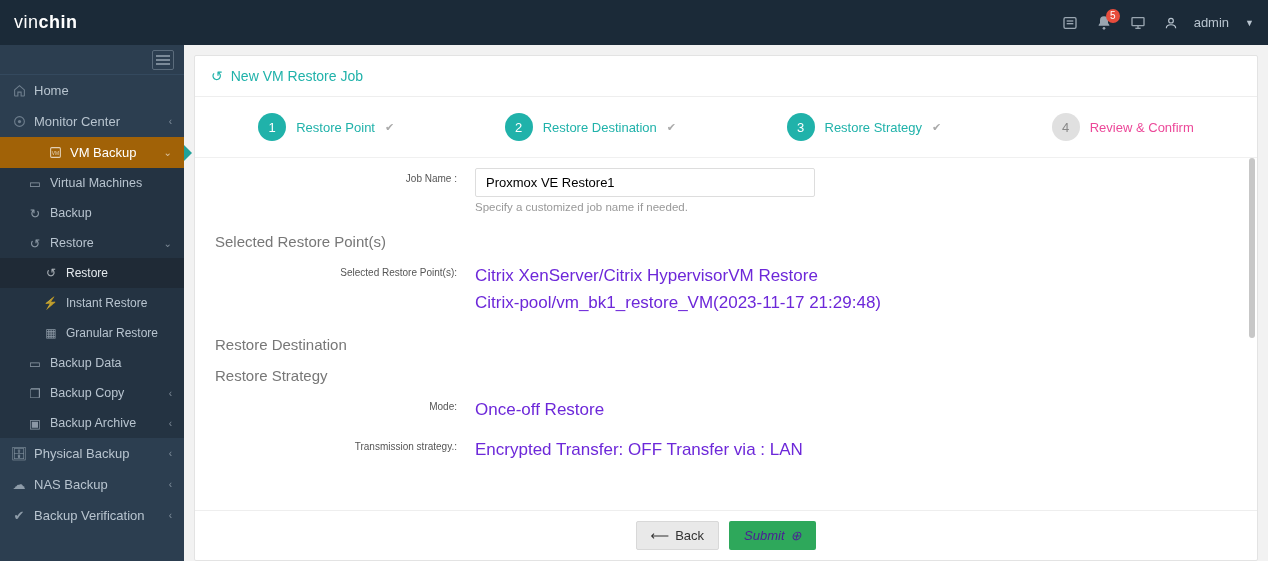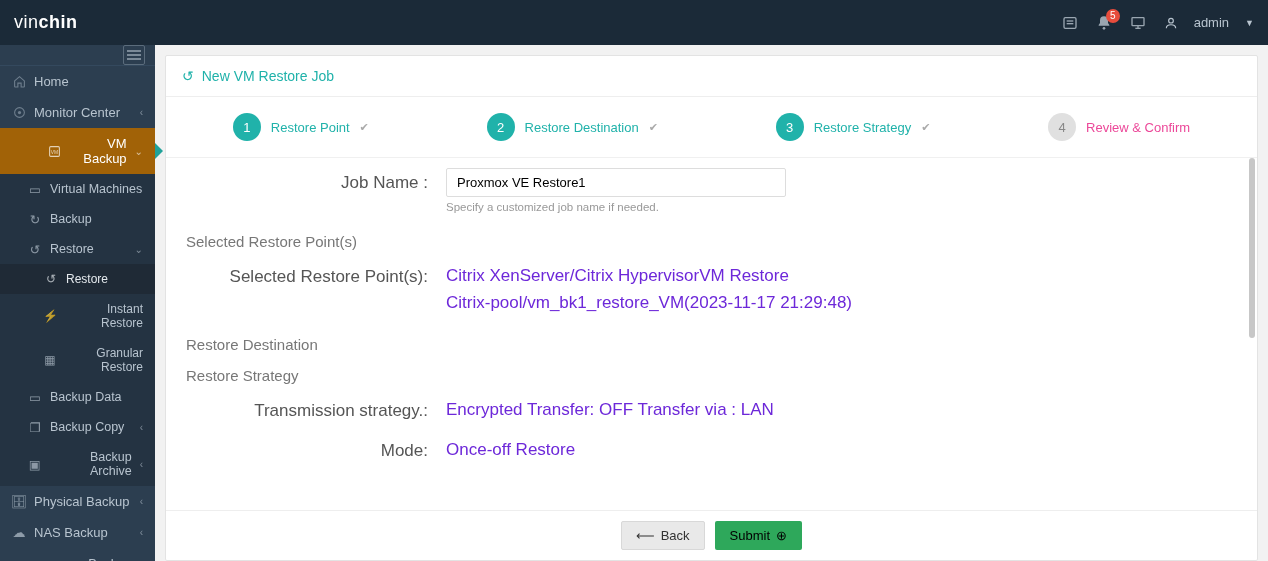--- a/index.html
+++ b/index.html
@@ -10,21 +10,21 @@
   .logo { font-size:18px; font-weight:300; letter-spacing:0.5px;}
   .logo b { font-weight:600; }
   .header-right { display:flex; align-items:center; gap:18px; color:#b8c4cf; font-size:13px;}
   .icon-btn { position:relative; cursor:pointer; fill:#b8c4cf; display:flex; align-items:center;}
   .badge { position:absolute; top:-6px; right:-8px; background:#e74c3c; color:#fff; border-radius:50%; font-size:10px; width:14px; height:14px; display:flex; align-items:center; justify-content:center;}
   .user-block { display:flex; align-items:center; gap:16px; cursor:pointer;}
 
   
   .layout { display:flex; flex:1; min-height:0;}
   
-  .sidebar { width:155px; background:#2c3e50; color:#b8c4cf; display:flex; flex-direction:column; flex-shrink:0; font-size:13px;text-align:right;}
+  .sidebar { width:184px; background:#2c3e50; color:#b8c4cf; display:flex; flex-direction:column; flex-shrink:0; font-size:13px;text-align:right;}
   .side-toggle { height:30px; display:flex; justify-content:flex-end; align-items:center; padding-right:10px; border-bottom:1px solid #34495e;}
   .side-toggle .box { width:22px; height:20px; border:1px solid #5b6c7c; border-radius:2px; display:flex; flex-direction:column; justify-content:center; gap:2px; padding:3px; cursor:pointer;}
   .side-toggle .box div { height:2px; background:#7b8a98;}
   .nav-item { display:flex; align-items:center; padding:8px 12px; gap:8px; cursor:pointer; position:relative;}
   .nav-item.level-1 { }
   .nav-item.active-group { background:#a16207; color:#fff;padding-left:48px;}
   .nav-item.active-group::after{
     content:""; position:absolute; right:-8px; top:50%; transform:translateY(-50%);
     width:0;height:0;border-top:8px solid transparent;border-bottom:8px solid transparent;border-left:8px solid #20a29a;
   }
@@ -44,32 +44,32 @@
   .step { display:flex; align-items:center; gap:10px; }
   .step .num { width:28px; height:28px; border-radius:50%; display:flex; align-items:center; justify-content:center; font-size:13px; color:#fff; background:#20b2aa;}
   .step .num.inactive { background:#e0e0e0; color:#888;}
   .step .lbl { color:#20b2aa; font-size:13px;}
   .step .lbl.inactive { color:#ec4899;}
   .step .check { color:#aaa; font-size:11px;}
 
   
   .form-body { flex:1; overflow-y:auto; padding:4px 20px 10px 20px; position:relative;}
   .form-row { display:flex; align-items:flex-start; padding:6px 0;}
-  .form-label { width:260px; text-align:right; padding-right:18px; color:#555; font-size:17px; padding-top:5px;}
+  .form-label { width:260px; text-align:right; padding-right:18px; color:#555; font-size:10px; padding-top:5px;}
   .form-control { flex:1;}
   input.text { width:340px; padding:6px 10px; border:1px solid #ddd; border-radius:2px; font-size:13px;}
   .hint { font-size:11.5px; color:#999; margin-top:4px;}
   .green-val { color:#6d28d9; font-size:17px; line-height:1.6;}
   h4.section { color:#777; font-weight:400; font-size:15px; margin:14px 0 6px 0;}
 
   
   .actions { padding:10px; border-top:1px solid #eee; display:flex; justify-content:center; gap:10px; flex-shrink:0;}
   .btn { padding:6px 14px; border-radius:2px; font-size:13px; cursor:pointer; display:inline-flex; align-items:center; gap:6px; border:1px solid transparent;}
   .btn-default { background:#e9e9e9; border-color:#d8d8d8; color:#333;}
-  .btn-success { background:#2ea85b; color:#000000;}
+  .btn-success { background:#2ea85b; color:#4c1d95;font-style:italic;}
 
   
   .scrollhint { position:absolute; right:2px; top:0; width:6px; height:100%; }
   .scrollhint .thumb{ position:absolute; right:0; top:0; width:6px; height:180px; background:#c7c7c7; border-radius:3px;}
 
   svg { display:block; }
 </style>
 </head>
 <body>
 
@@ -262,26 +262,26 @@
           <div class="form-control green-val">
             <div>Citrix XenServer/Citrix HypervisorVM Restore</div>
             <div>Citrix-pool/vm_bk1_restore_VM(2023-11-17 21:29:48)</div>
           </div>
         </div>
 
         <h4 class="section">Restore Destination</h4>
 
         <h4 class="section">Restore Strategy</h4>
         <div class="form-row">
+          <div class="form-label">Mode:</div>
+          <div class="form-control green-val">Once-off Restore</div>
+        </div>
+        <div class="form-row">
           <div class="form-label">Transmission strategy.:</div>
           <div class="form-control green-val">Encrypted Transfer: OFF Transfer via : LAN</div>
-        </div>
-        <div class="form-row">
-          <div class="form-label">Mode:</div>
-          <div class="form-control green-val">Once-off Restore</div>
         </div>
 
       </div>
 
       <div class="actions">
         <button class="btn btn-default">
           <span>⟵</span>
           <span>Back</span>
         </button>
         <button class="btn btn-success">

